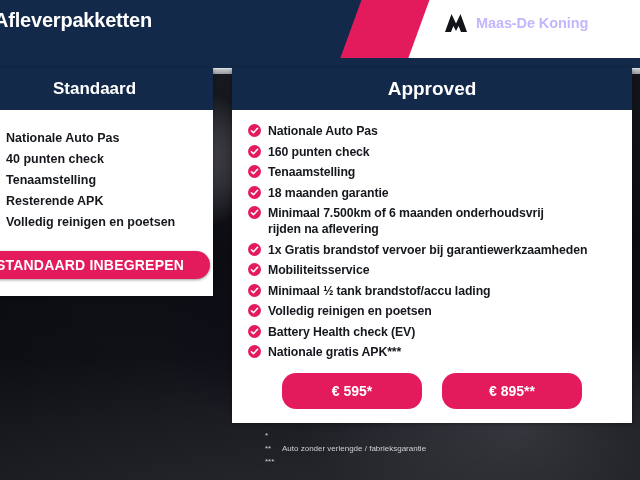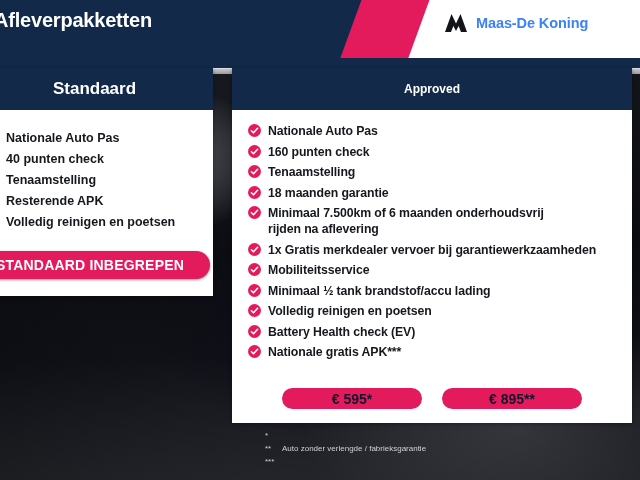--- a/index.html
+++ b/index.html
@@ -93,21 +93,21 @@
     left: 443px;
     top: 13px;
     display: flex;
     align-items: center;
     gap: 7px;
   }
   .brand-mark { display: block; }
   .brand-name {
     font-size: 14.5px;
     font-weight: bold;
-    color: #3b82f6;
+    color: #c4b5fd;
     letter-spacing: -0.1px;
     white-space: nowrap;
   }
 
   
   .card {
     position: absolute;
     background: #ffffff;
     box-shadow: 0 1px 4px rgba(0,0,0,0.35);
   }
@@ -164,21 +164,21 @@
   
   .card-approved {
     left: 232px;
     top: 68px;
     width: 400px;
     height: 355px;
   }
   .card-approved .card-head {
     height: 42px;
     line-height: 42px;
-    font-size: 12px;
+    font-size: 19px;
   }
   .apr-list {
     list-style: none;
     margin: 0;
     padding: 13px 0 0 0;
   }
   .apr-list li {
     display: flex;
     align-items: flex-start;
     gap: 7px;
@@ -204,25 +204,25 @@
     position: absolute;
     left: 0;
     right: 0;
     bottom: 14px;
     display: flex;
     justify-content: center;
     gap: 20px;
   }
   .price-btn {
     width: 140px;
-    height: 21px;
+    height: 36px;
     background: #e31b5d;
     border-radius: 14px;
     border: none;
-    color: #0f172a;
+    color: #ffffff;
     font-family: "Liberation Sans", sans-serif;
     font-size: 14px;
     font-weight: bold;
     display: flex;
     align-items: center;
     justify-content: center;
     cursor: pointer;
   }
 
   
@@ -337,21 +337,21 @@
           <span>Minimaal 7.500km of 6 maanden onderhoudsvrij</span>
           <span class="wrap2">rijden na aflevering</span>
         </span>
       </li>
       <li>
         <svg class="check" viewBox="0 0 16 16">
           <circle cx="8" cy="8" r="8" fill="#e31b5d"></circle>
           <path d="M4.2 8.3 L6.7 10.8 L11.8 5.3" stroke="#ffffff" stroke-width="1.9" fill="none" stroke-linecap="round" stroke-linejoin="round"></path>
         </svg>
         <span class="apr-text">
-          <span>1x Gratis merkdealer vervoer bij garantiewerkzaamheden</span>
+          <span>1x Gratis brandstof vervoer bij garantiewerkzaamheden</span>
         </span>
       </li>
       <li>
         <svg class="check" viewBox="0 0 16 16">
           <circle cx="8" cy="8" r="8" fill="#e31b5d"></circle>
           <path d="M4.2 8.3 L6.7 10.8 L11.8 5.3" stroke="#ffffff" stroke-width="1.9" fill="none" stroke-linecap="round" stroke-linejoin="round"></path>
         </svg>
         <span class="apr-text">
           <span>Mobiliteitsservice</span>
         </span>

